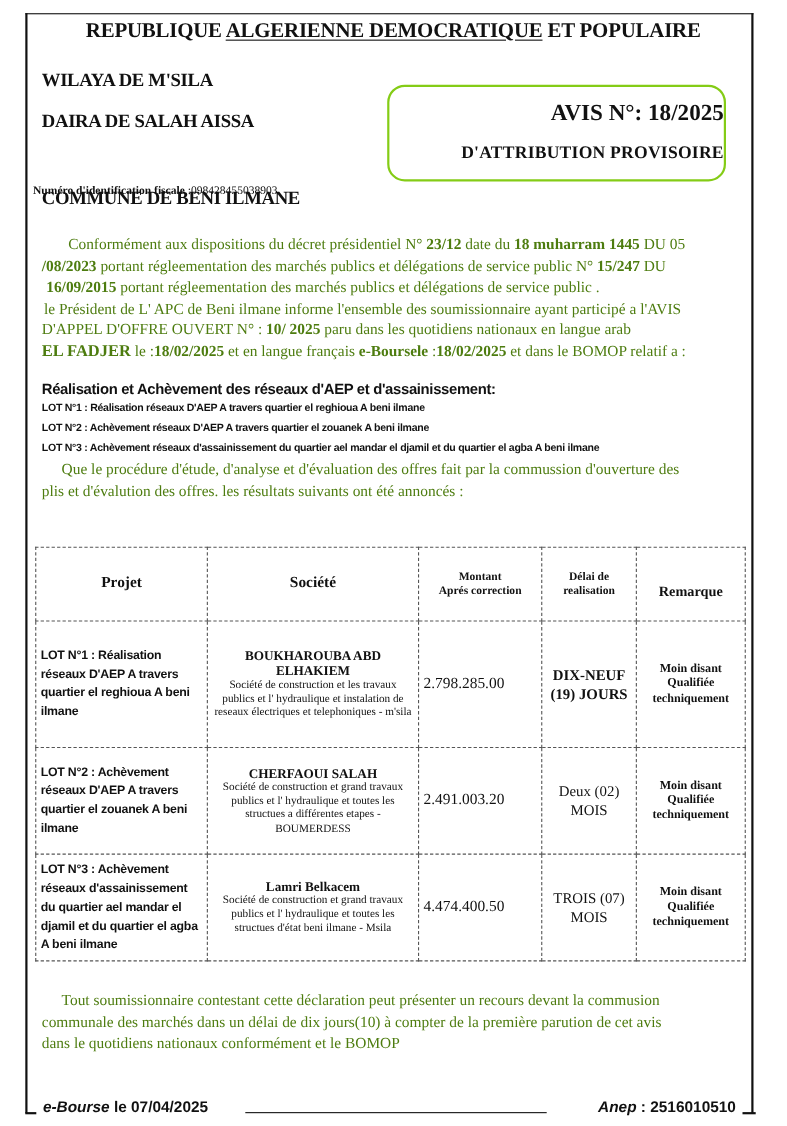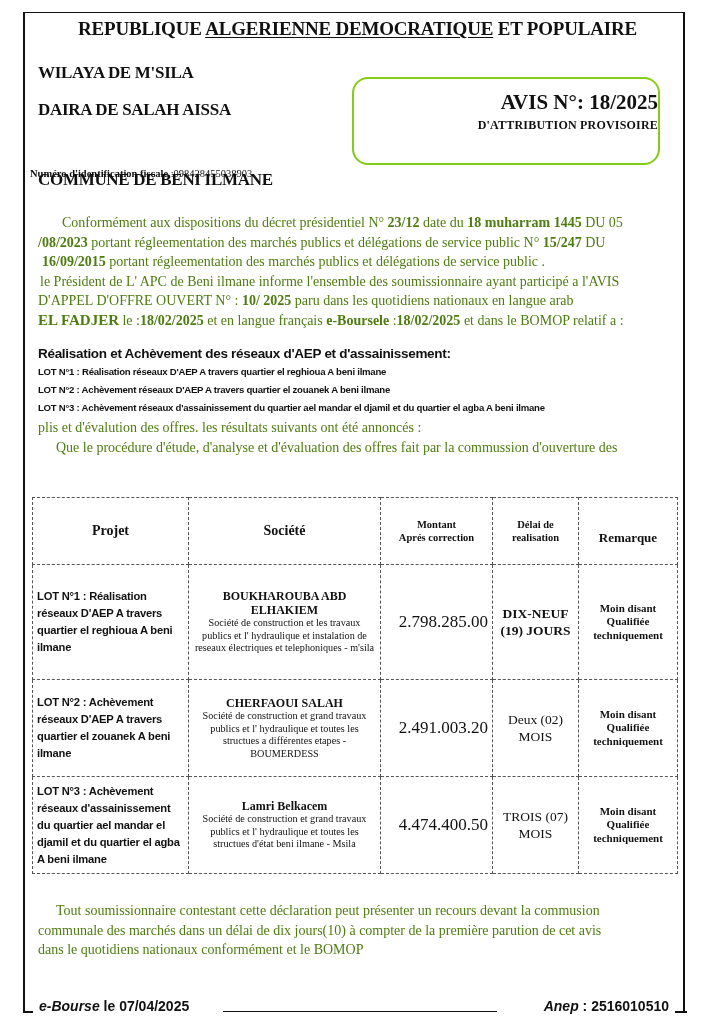--- a/index.html
+++ b/index.html
@@ -13,41 +13,41 @@
              font-family: "Liberation Serif", serif; font-weight: bold; font-size: 19px; letter-spacing: -0.2px; }
     .title u { text-decoration: underline; text-underline-offset: 2px; }
 
     .hdr-line { position: absolute; left: 38px; font-family: "Liberation Serif", serif; font-weight: bold; font-size: 17px; letter-spacing: -0.3px; }
     .nif { position: absolute; left: 30px; top: 168px; font-family: "Liberation Serif", serif; font-size: 10.5px; }
     .nif b { font-weight: bold; }
 
     .avis-box { position: absolute; left: 352px; top: 77px; width: 308px; height: 88px; box-sizing: border-box;
                 border: 2px solid #84cc16; border-radius: 16px; text-align: right; font-family: "Liberation Serif", serif; font-weight: bold; }
     .avis-box .num { font-size: 21px; margin-top: 11px; margin-left: -14px; }
-    .avis-box .sub { font-size: 12px; margin-top: 3px; letter-spacing: 0.2px; }
+    .avis-box .sub { font-size: 16px; margin-top: 16px; letter-spacing: 0.2px; }
 
     .para { position: absolute; left: 38px; width: 640px; font-family: "Liberation Serif", serif; font-size: 14px; line-height: 19.5px; color: #4d7c0f; }
     .para b { font-weight: bold; }
     .line { white-space: nowrap; }
 
     .subject { position: absolute; left: 38px; top: 346px; font-family: "Liberation Sans", sans-serif; font-weight: bold; font-size: 13.5px; letter-spacing: -0.3px; }
     .lot { position: absolute; left: 38px; font-family: "Liberation Sans", sans-serif; font-size: 9.6px; letter-spacing: -0.25px; white-space: nowrap; }
     .lot b { font-weight: bold; }
 
     table.res { position: absolute; left: 32px; top: 497px; border-collapse: collapse; width: 646px; }
     table.res td, table.res th { border: 1px dashed #555; padding: 2px 4px; vertical-align: middle; }
     table.res th { font-family: "Liberation Serif", serif; font-weight: bold; height: 48px; }
     .th-big { font-size: 14px; }
     .th-small { font-size: 10.5px; line-height: 13px; }
     .th-rem { font-size: 13px; padding-top: 16px !important; }
     .c-proj { width: 147px; text-align: left; font-family: "Liberation Sans", sans-serif; font-size: 11.2px; line-height: 17px; letter-spacing: -0.2px; }
     .c-proj b { font-weight: bold; }
     .c-soc { width: 183px; text-align: center; font-family: "Liberation Serif", serif; font-size: 10.2px; line-height: 12.5px; }
     .c-soc .name { font-weight: bold; font-size: 12px; line-height: 14px; display: block; }
-    .c-mont { width: 103px; text-align: right; font-family: "Liberation Serif", serif; font-size: 17px; }
+    .c-mont { width: 103px; text-align: left; font-family: "Liberation Serif", serif; font-size: 14px; }
     .c-delai { width: 77px; text-align: center; font-family: "Liberation Serif", serif; font-size: 13.5px; line-height: 17px; margin-left: 39px; }
     .c-rem { text-align: center; font-family: "Liberation Serif", serif; font-weight: bold; font-size: 11px; line-height: 13.5px; }
     .row1 td { height: 110px; }
     .row2 td { height: 92px; }
     .row3 td { height: 92px; }
 
     .footer { position: absolute; left: 23px; top: 998px; width: 664px; height: 20px; }
     .footer .left { position: absolute; left: 12px; top: 0; font-family: "Liberation Sans", sans-serif; font-weight: bold; font-size: 14px; background: #fff; padding: 0 4px; }
     .footer .left i { font-style: italic; }
     .footer .right { position: absolute; right: 14px; top: 0; font-family: "Liberation Sans", sans-serif; font-weight: bold; font-size: 14px; background: #fff; padding: 0 4px; }
@@ -83,22 +83,22 @@
   <div class="line"><b style="font-size:15px;">EL FADJER</b><span> le :</span><b>18/02/2025</b><span> et en langue français </span><b>e-Boursele</b><span> :</span><b>18/02/2025</b><span> et dans le BOMOP relatif a :</span></div>
 </div>
 
 <div class="subject">Réalisation et  Achèvement des réseaux d'AEP et d'assainissement:</div>
 
 <div class="lot" style="top:366px;"><b>LOT N°1</b><b> : Réalisation  réseaux D'AEP A travers  quartier el reghioua  A beni ilmane</b></div>
 <div class="lot" style="top:384px;"><b>LOT N°2</b><b> : Achèvement réseaux D'AEP A travers  quartier el zouanek A beni ilmane</b></div>
 <div class="lot" style="top:402px;"><b>LOT N°3</b><b> : Achèvement réseaux d'assainissement du quartier ael mandar el djamil et du quartier el agba A beni ilmane</b></div>
 
 <div class="para" style="top:418px;">
+  <div class="line" style="padding-left:18px;">Que le procédure d'étude, d'analyse et d'évaluation des offres fait par la commussion d'ouverture des</div>
   <div class="line">plis et d'évalution des offres.  les résultats suivants ont été annoncés :</div>
-  <div class="line" style="padding-left:18px;">Que le procédure d'étude, d'analyse et d'évaluation des offres fait par la commussion d'ouverture des</div>
 </div>
 
 <table class="res">
   <thead>
     <tr>
       <th class="th-big">Projet</th>
       <th class="th-big">Société</th>
       <th class="th-small"><span>Montant</span><br><span>Aprés correction</span></th>
       <th class="th-small"><span>Délai de</span><br><span>realisation</span></th>
       <th class="th-rem">Remarque</th>

